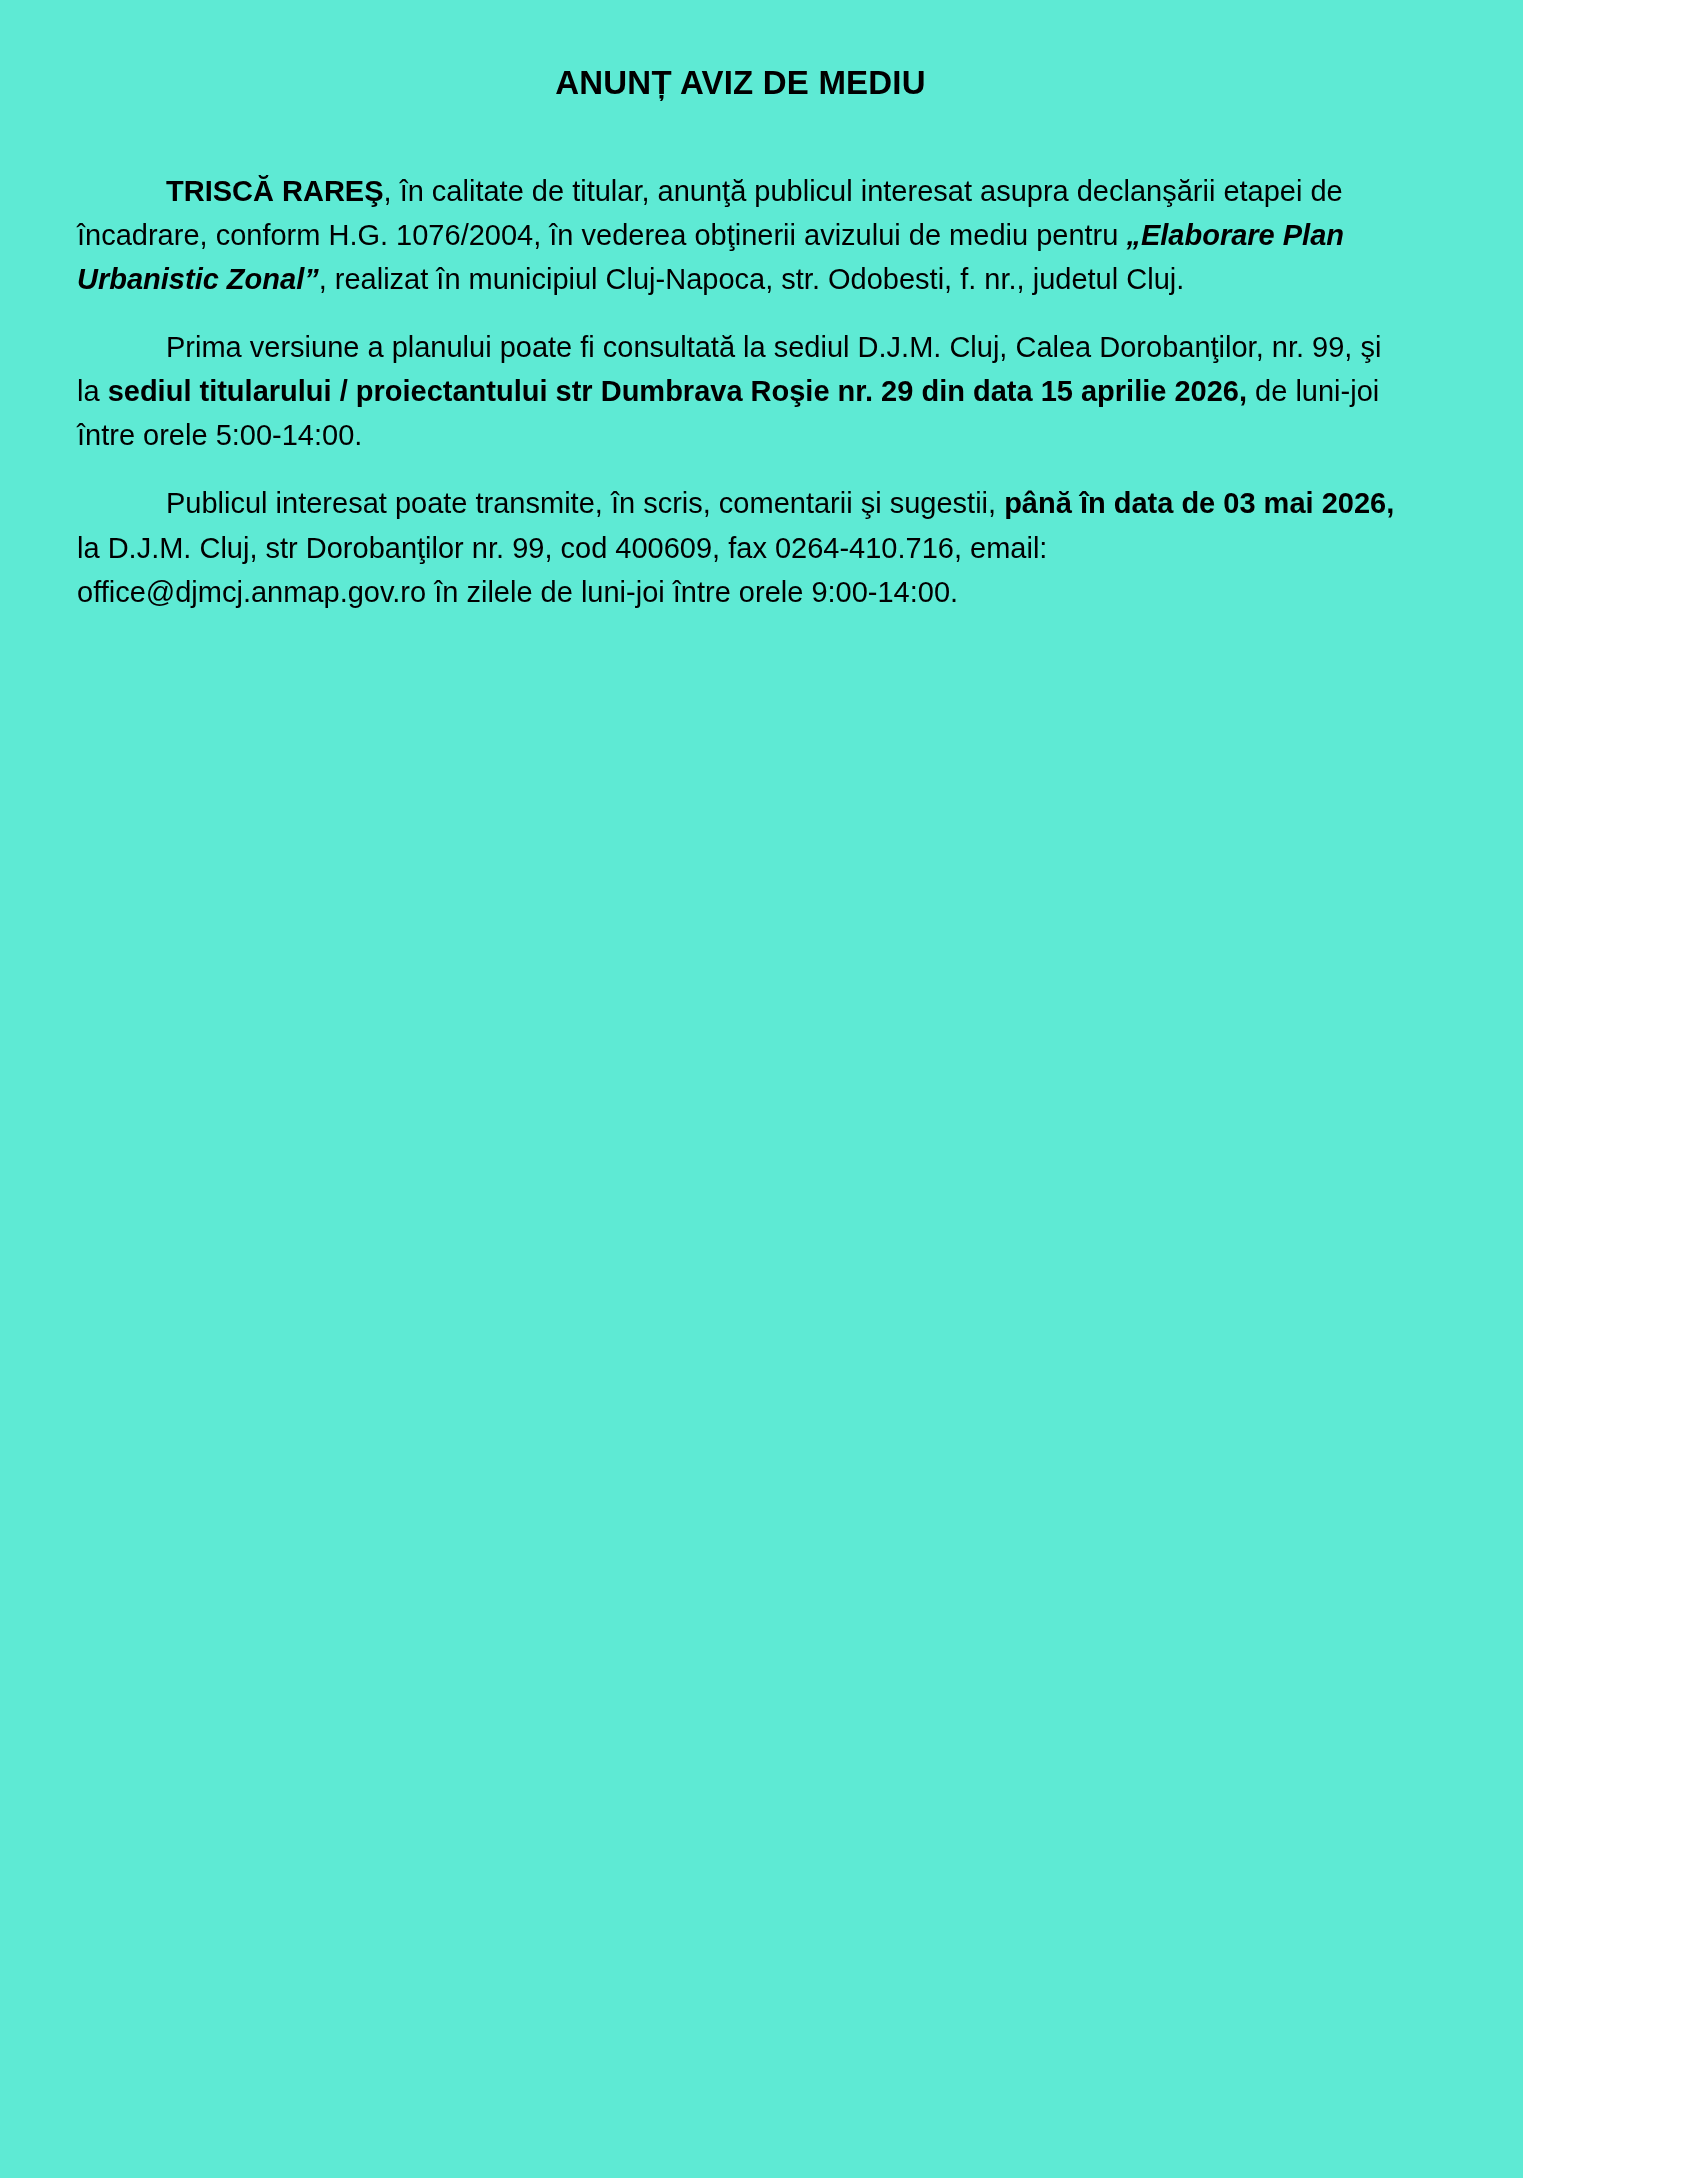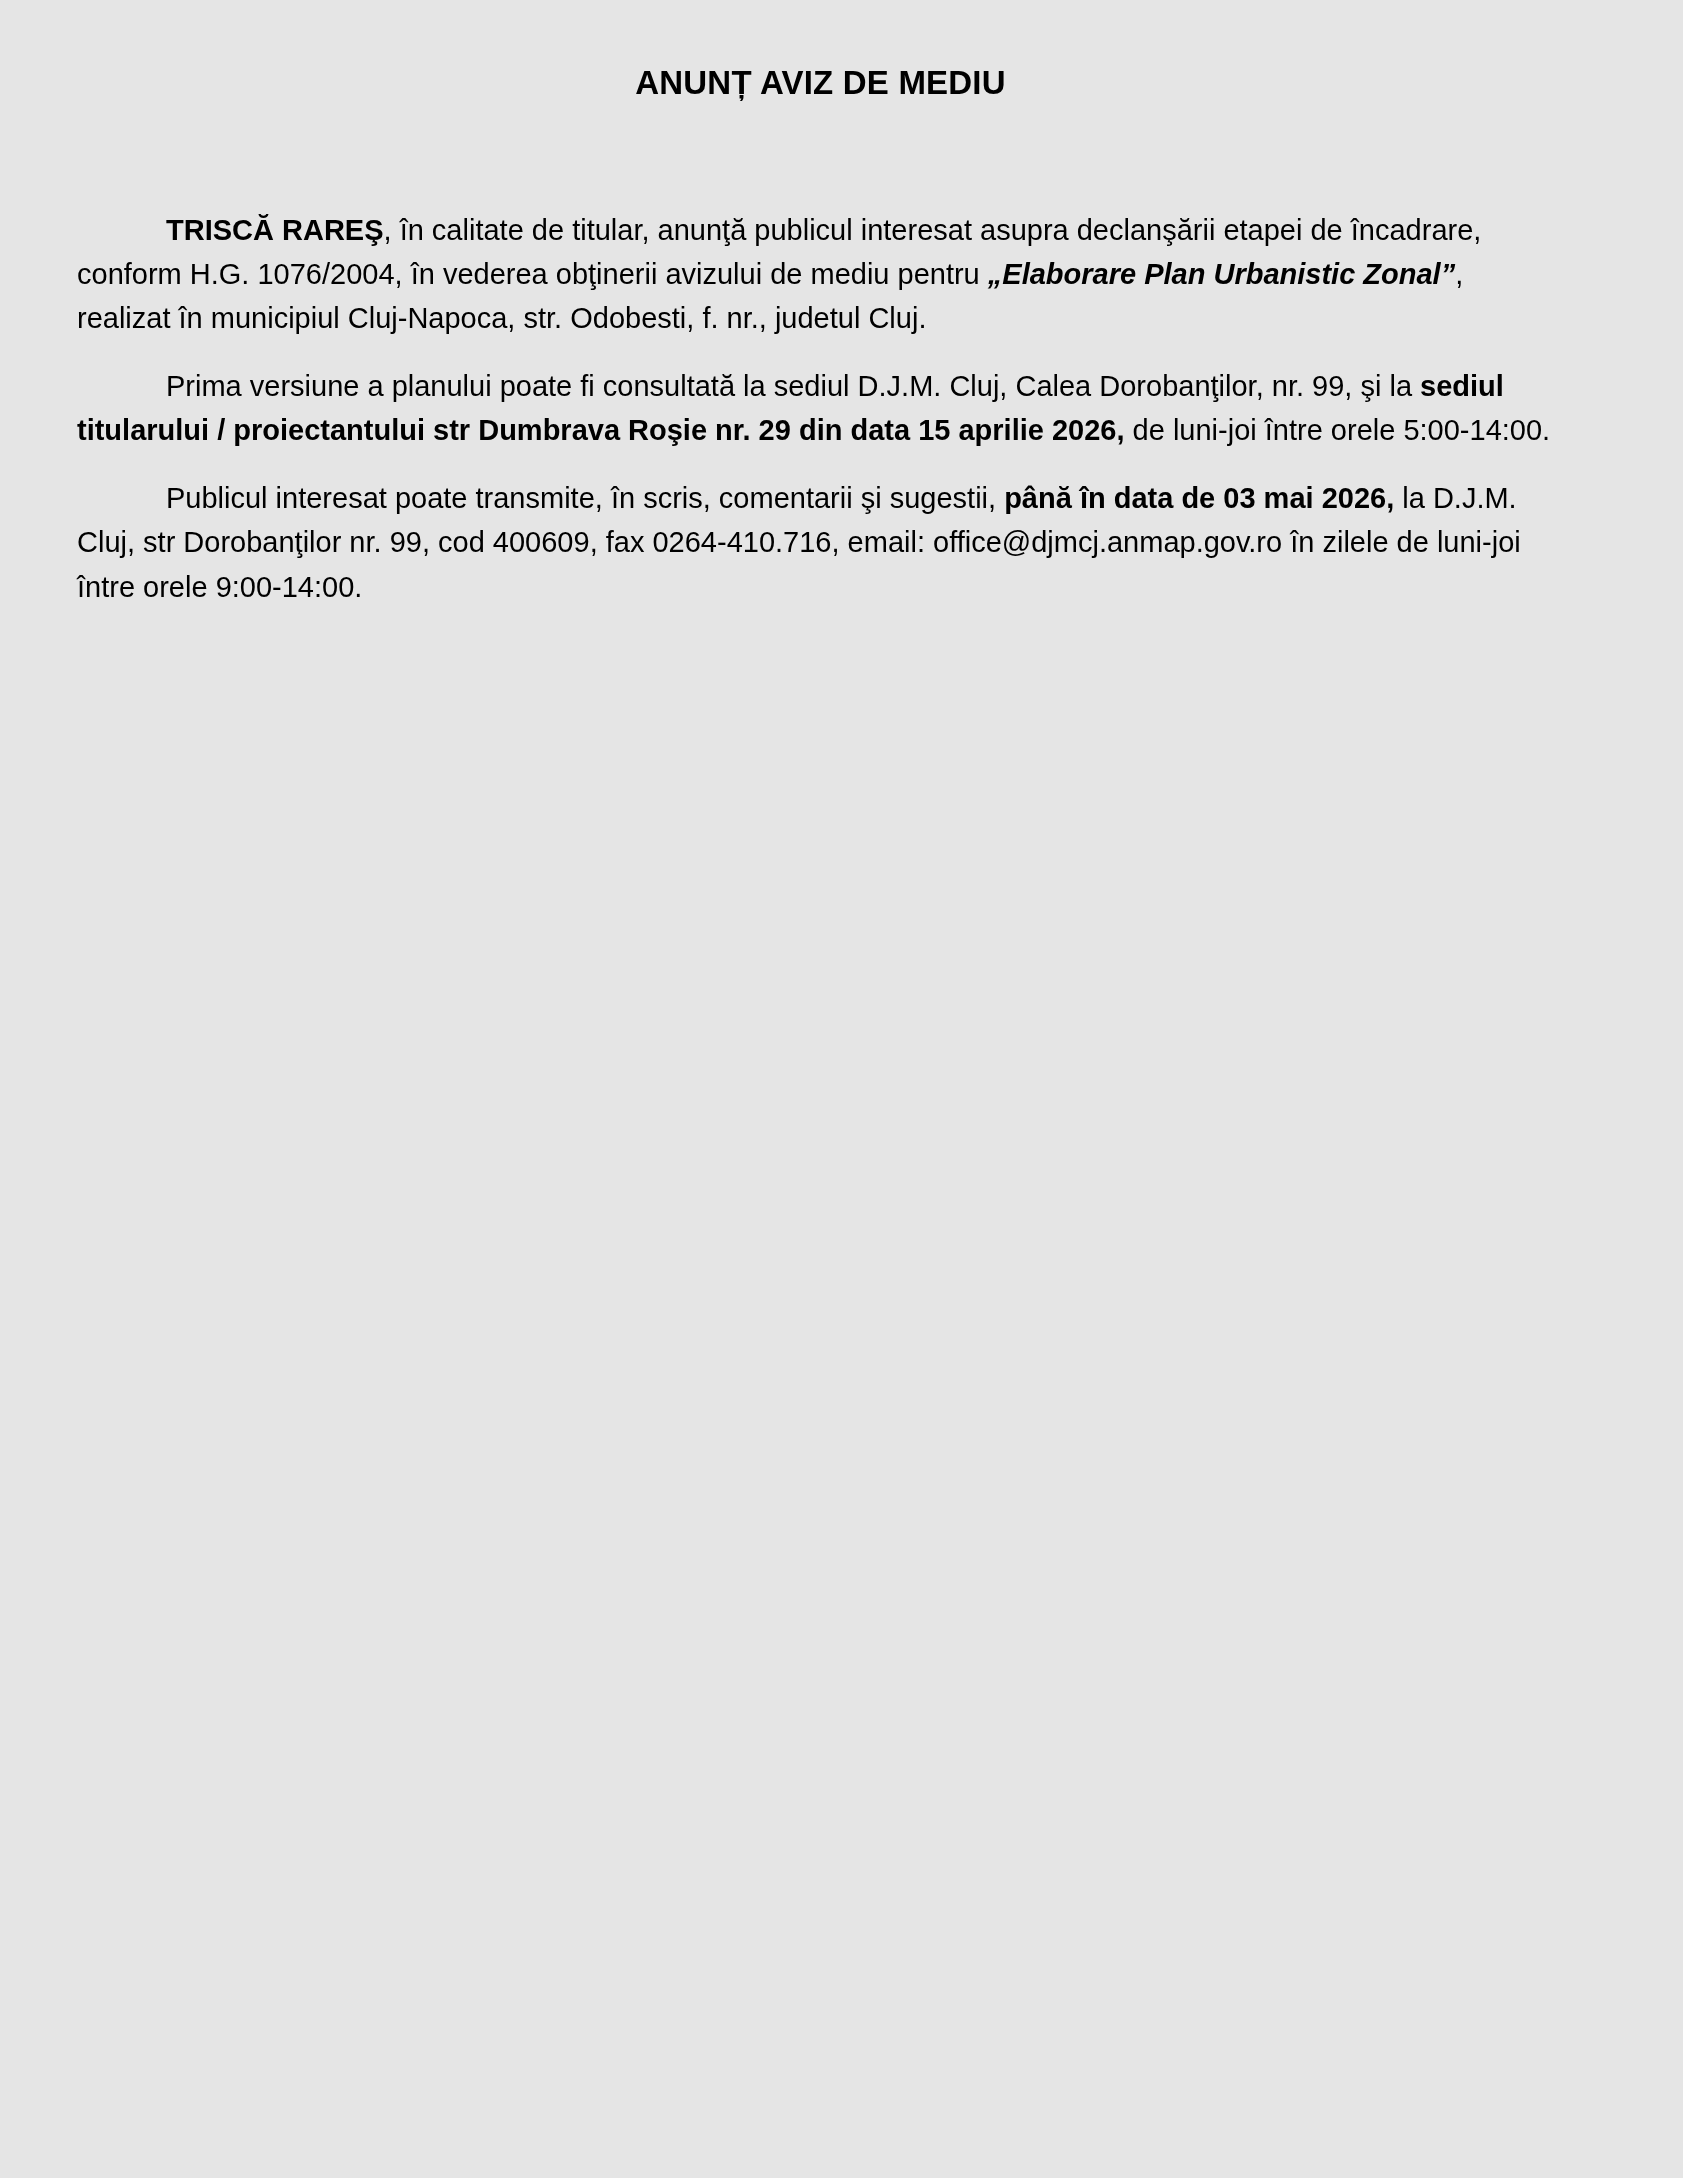--- a/index.html
+++ b/index.html
@@ -9,35 +9,35 @@
   }
   body {
     width: 1683px;
     height: 2178px;
     font-family: "Liberation Sans", sans-serif;
     color: #000000;
     -webkit-font-smoothing: antialiased;
   }
   .page {
     box-sizing: border-box;
-    width: 1683px;
+    width: 1523px;
     height: 2178px;
     padding: 54px 119px 8px 77px;
-    background: #e5e5e5;
+    background: #5eead4;
   }
   .doc-title {
     text-align: center;
     font-size: 33px;
     font-weight: bold;
     letter-spacing: 0.2px;
     margin: 0 0 0 0;
     padding-top: 10px;
   }
   .body-block {
-    margin-top: 106px;
+    margin-top: 67px;
   }
   p.para {
     font-size: 29px;
     line-height: 1.52;
     margin: 0 0 24px 0;
     text-align: left;
     text-indent: 89px;
   }
   p.para:last-child {
     margin-bottom: 0;

